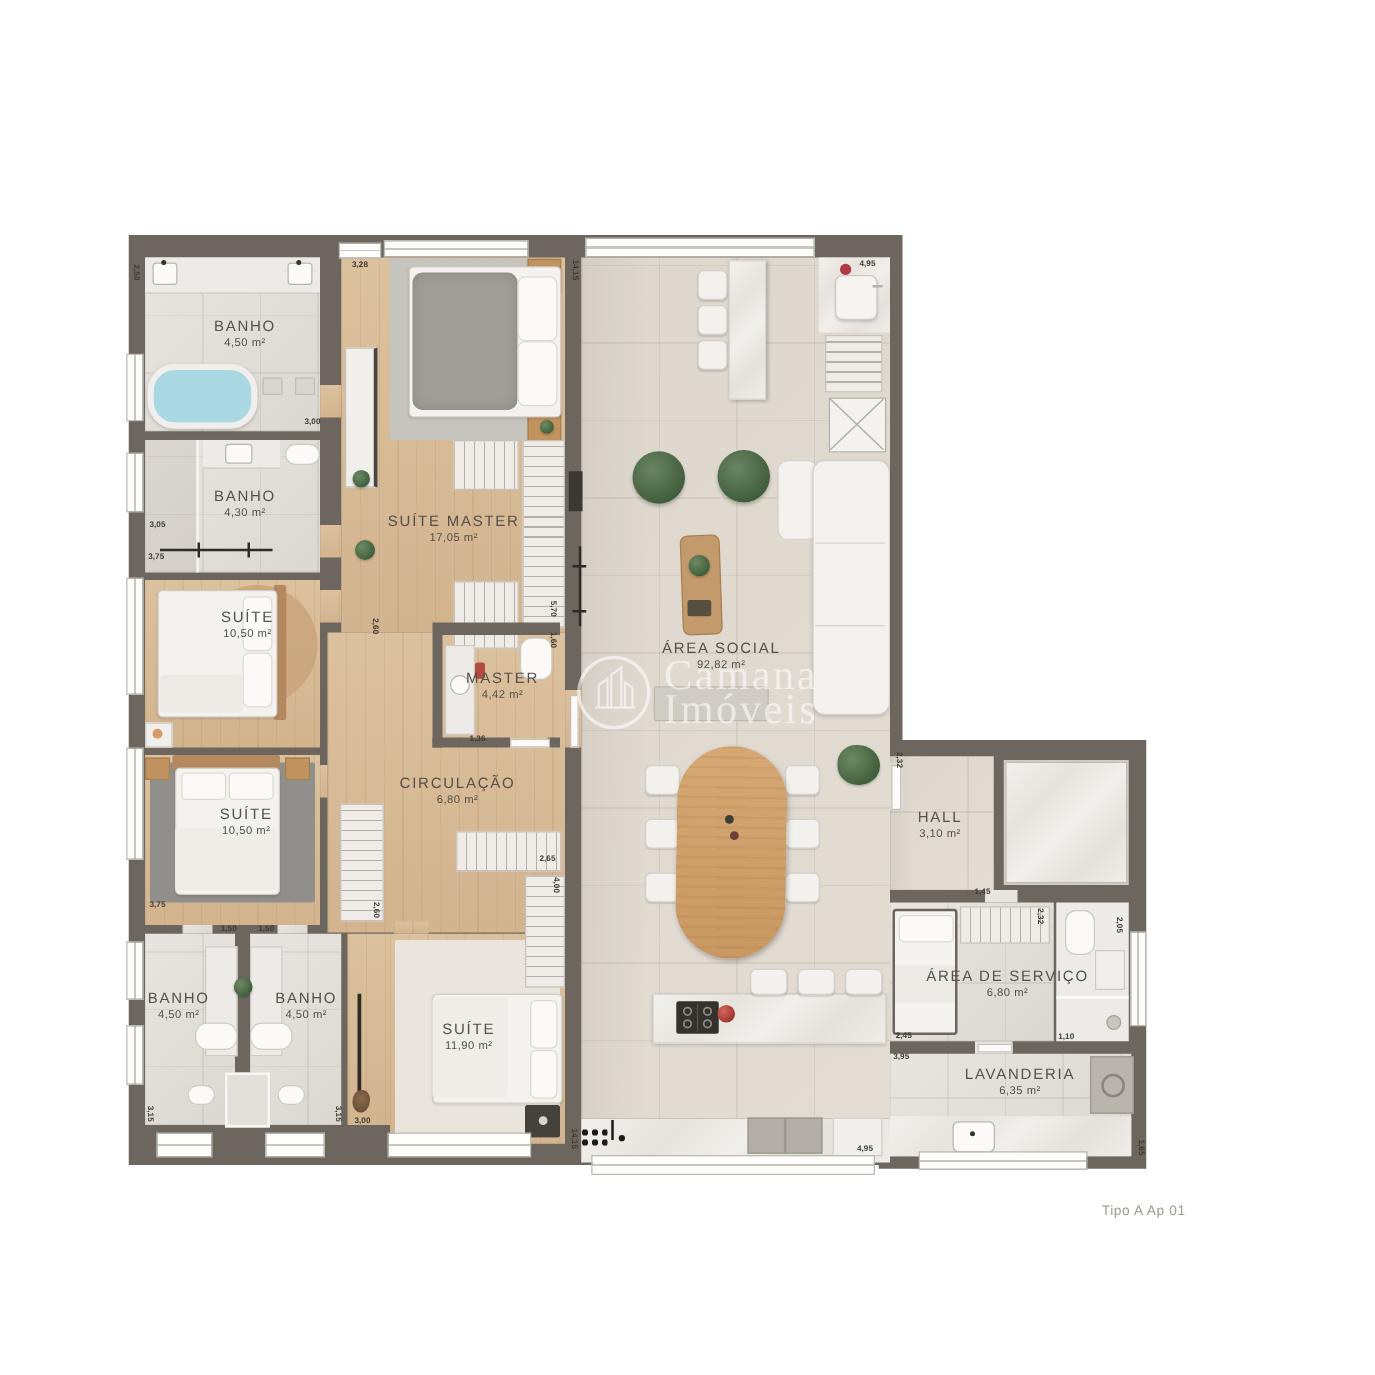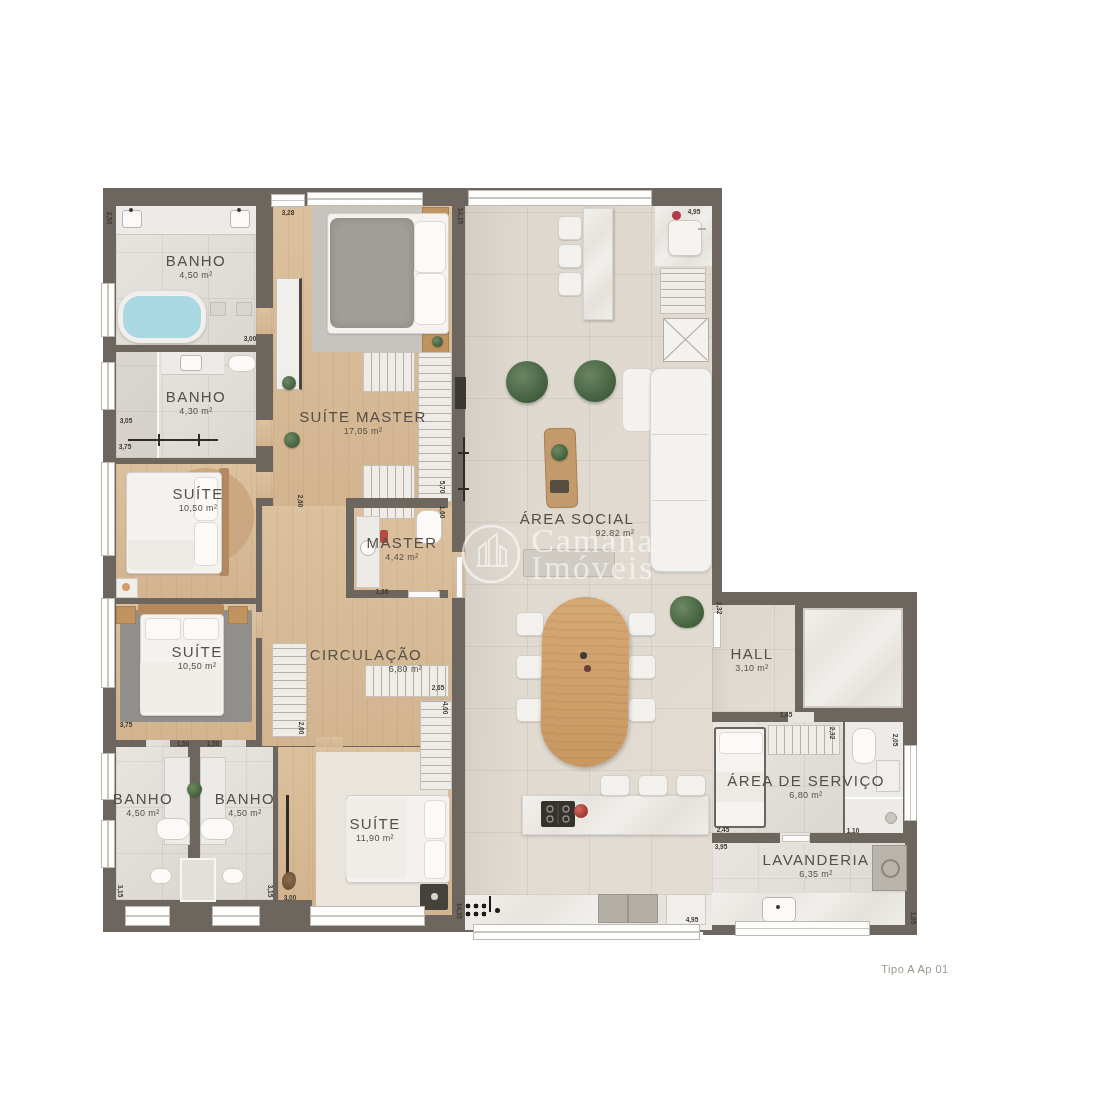--- a/index.html
+++ b/index.html
@@ -23,21 +23,21 @@
   .marble{background:linear-gradient(135deg,#f2f0ec 0%,#e7e4df 30%,#f1efeb 52%,#e5e2dc 75%,#efede9 100%);}
   .white-furn{background:#f4f2ee;border:1px solid #d2cec8;border-radius:4px;box-shadow:0 1px 2px rgba(0,0,0,.12);}
   .closet{background:#efece8;border:1px solid #c6c1ba;}
   .ticks-h{background-image:repeating-linear-gradient(90deg,rgba(0,0,0,0) 0 7px,#b4afa7 7px 8px);}
   .ticks-v{background-image:repeating-linear-gradient(0deg,rgba(0,0,0,0) 0 7px,#b4afa7 7px 8px);}
   .win{background:#fdfdfc;border:1px solid #bcb9b4;box-sizing:border-box;}
   .win.h{background:linear-gradient(0deg,#fdfdfc 44%,#c9c6c1 44%,#c9c6c1 56%,#fdfdfc 56%);}
   .win.v{background:linear-gradient(90deg,#fdfdfc 44%,#c9c6c1 44%,#c9c6c1 56%,#fdfdfc 56%);}
   .rlabel{position:absolute;transform:translate(-50%,-50%);text-align:center;color:#55504a;
           letter-spacing:1.4px;z-index:40;white-space:nowrap;}
-  .rlabel .n{font-size:15px;}
+  .rlabel .n{font-size:12px;}
   .rlabel .a{font-size:9px;letter-spacing:.4px;margin-top:1px;}
   .dim{position:absolute;font-size:6.5px;font-weight:bold;color:#3e3a34;z-index:41;white-space:nowrap;}
   .dim.h{transform:translate(-50%,-50%);}
   .dim.v{transform:translate(-50%,-50%) rotate(90deg);}
   .plantg{border-radius:50%;background:radial-gradient(circle at 35% 35%,#6d8a63,#42603d 70%);
           box-shadow:0 1px 2px rgba(0,0,0,.25);}
   .pill{background:#fbfaf8;border:1px solid #cfcbc4;border-radius:10px;}
   .stoolw{background:#f3f1ed;border:1px solid #d3cfc9;border-radius:5px;box-shadow:0 1px 1px rgba(0,0,0,.12);}
   .watermark{z-index:50;pointer-events:none;text-align:right;}
   .wm-text{font-family:"Liberation Serif",serif;color:rgba(255,255,255,.58);letter-spacing:2px;line-height:27px;font-size:34px;}
@@ -276,41 +276,41 @@
       <div class="a">10,50 m²</div>
     </div>
   <div class="rlabel" style="left:363px;top:422px;">
     <div class="n">SUÍTE MASTER</div>
       <div class="a">17,05 m²</div>
     </div>
   <div class="rlabel" style="left:402px;top:548px;">
     <div class="n">MASTER</div>
       <div class="a">4,42 m²</div>
     </div>
-  <div class="rlabel" style="left:366px;top:660px;text-align:right;">
+  <div class="rlabel" style="left:366px;top:632px;">
     <div class="n">CIRCULAÇÃO</div>
       <div class="a">6,80 m²</div>
     </div>
   <div class="rlabel" style="left:197px;top:657px;">
     <div class="n">SUÍTE</div>
       <div class="a">10,50 m²</div>
     </div>
   <div class="rlabel" style="left:143px;top:804px;">
     <div class="n">BANHO</div>
       <div class="a">4,50 m²</div>
     </div>
   <div class="rlabel" style="left:245px;top:804px;">
     <div class="n">BANHO</div>
       <div class="a">4,50 m²</div>
     </div>
   <div class="rlabel" style="left:375px;top:829px;">
     <div class="n">SUÍTE</div>
       <div class="a">11,90 m²</div>
     </div>
-  <div class="rlabel" style="left:577px;top:524px;text-align:right;">
+  <div class="rlabel" style="left:577px;top:524px;">
     <div class="n">ÁREA SOCIAL</div>
       <div class="a">92,82 m²</div>
     </div>
   <div class="rlabel" style="left:752px;top:659px;">
     <div class="n">HALL</div>
       <div class="a">3,10 m²</div>
     </div>
   <div class="rlabel" style="left:806px;top:786px;">
     <div class="n">ÁREA DE SERVIÇO</div>
       <div class="a">6,80 m²</div>

